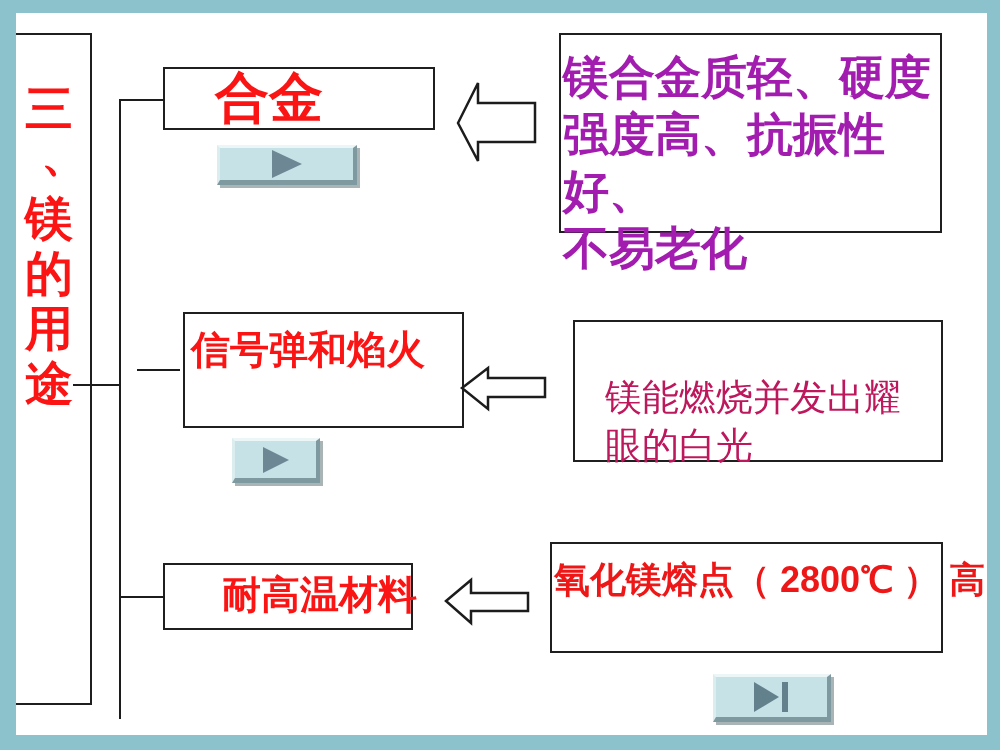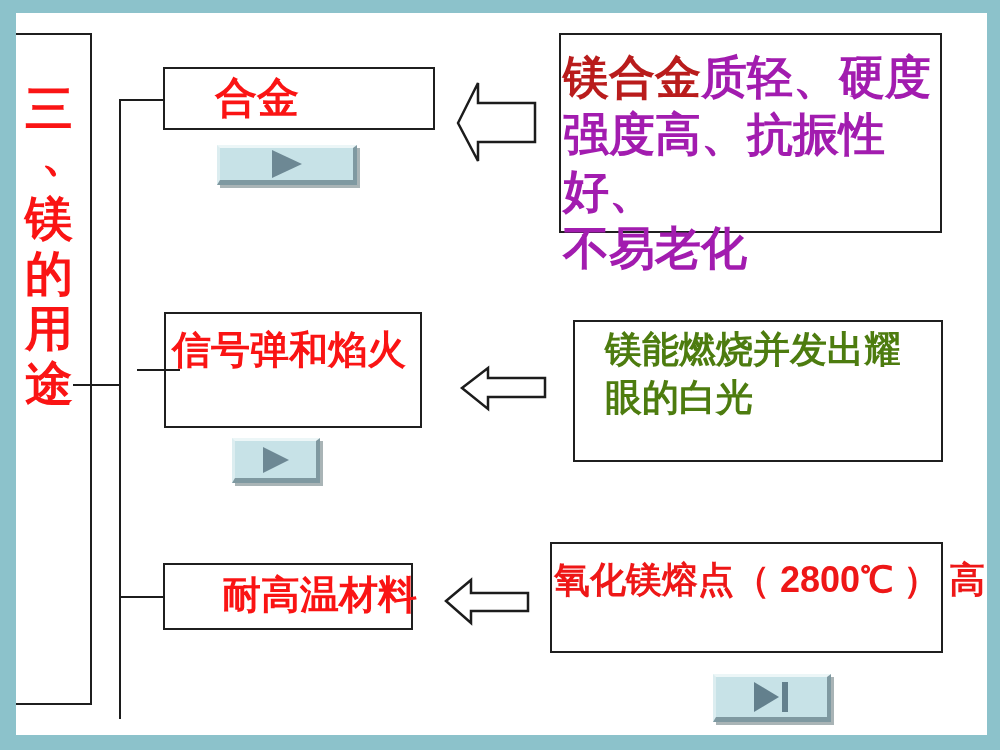--- a/index.html
+++ b/index.html
@@ -48,38 +48,38 @@
   .title-char { display: block; }
   .title-char:nth-child(2) { transform: translate(16px, -10px); }
 
   .node-label {
     color: #fa1414;
     font-weight: bold;
     white-space: nowrap;
   }
 
   .node-alloy { left: 163px; top: 67px; width: 272px; height: 63px; }
-  .node-alloy .node-label { font-size: 42px; line-height: 57px; padding-left: 50px; display: block; }
+  .node-alloy .node-label { font-size: 54px; line-height: 57px; padding-left: 50px; display: block; }
 
-  .node-flare { left: 164px; top: 312px; width: 258px; height: 116px; }
+  .node-flare { left: 183px; top: 312px; width: 281px; height: 116px; }
   .node-flare .node-label { font-size: 39px; line-height: 44px; padding: 14px 0 0 6px; display: block; }
 
   .node-heat { left: 163px; top: 563px; width: 250px; height: 67px; }
   .node-heat .node-label { font-size: 39px; line-height: 60px; padding-left: 57px; display: block; }
 
   .note-alloy { left: 559px; top: 33px; width: 383px; height: 200px; padding: 14px 2px 0 2px; }
   .note-alloy .txt { font-size: 46px; font-weight: bold; line-height: 57px; }
-  .note-alloy .hl { color: #b91c1c; }
+  .note-alloy .hl { color: #a21caf; }
   .note-alloy .body { color: #a21caf; white-space: pre-line; }
 
   .note-flare { left: 573px; top: 320px; width: 370px; height: 142px; padding: 4px 14px 0 30px; }
   .note-flare .txt {
     font-family: "Liberation Serif", serif;
-    color: #4d7c0f; font-size: 37px; font-weight: bold;
-    line-height: 48px; white-space: pre-line;
+    color: #be185d; font-size: 37px; font-weight: normal;
+    line-height: 48px; white-space: pre-line; margin-top: 48px;
   }
 
   .note-heat { left: 550px; top: 542px; width: 393px; height: 111px; padding: 12px 0 0 2px; }
   .note-heat .txt { color: #ee1717; font-size: 36px; font-weight: bold; white-space: nowrap; }
 
   .arrow { position: absolute; z-index: 6; }
 
   
   .btn3d {
     position: absolute;

